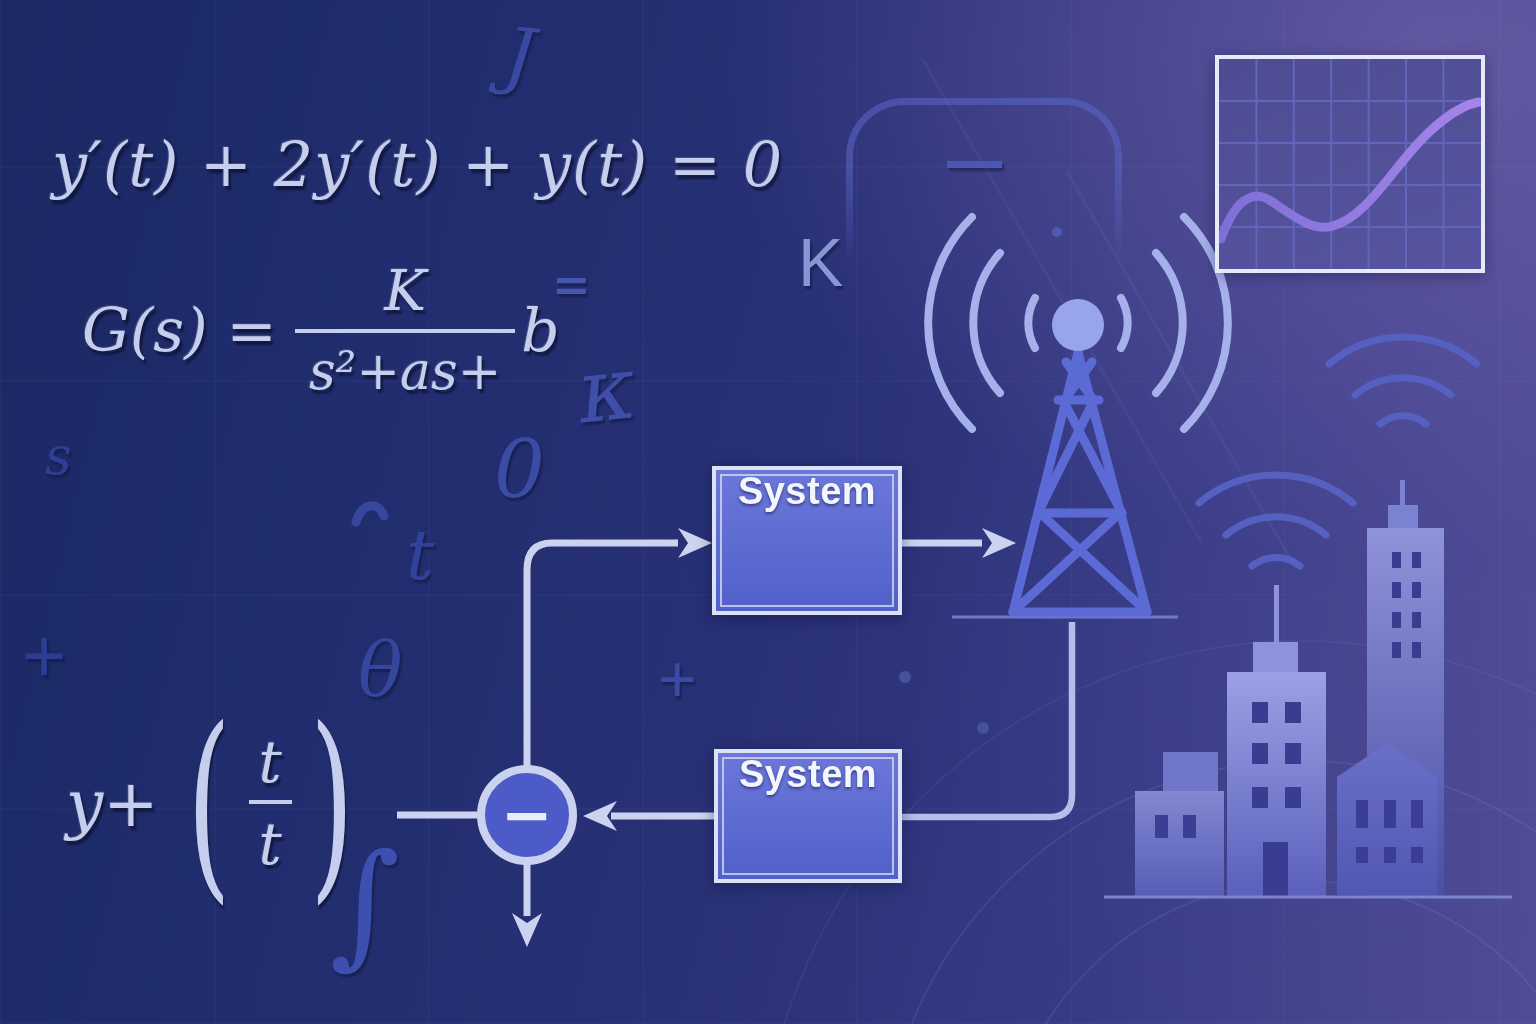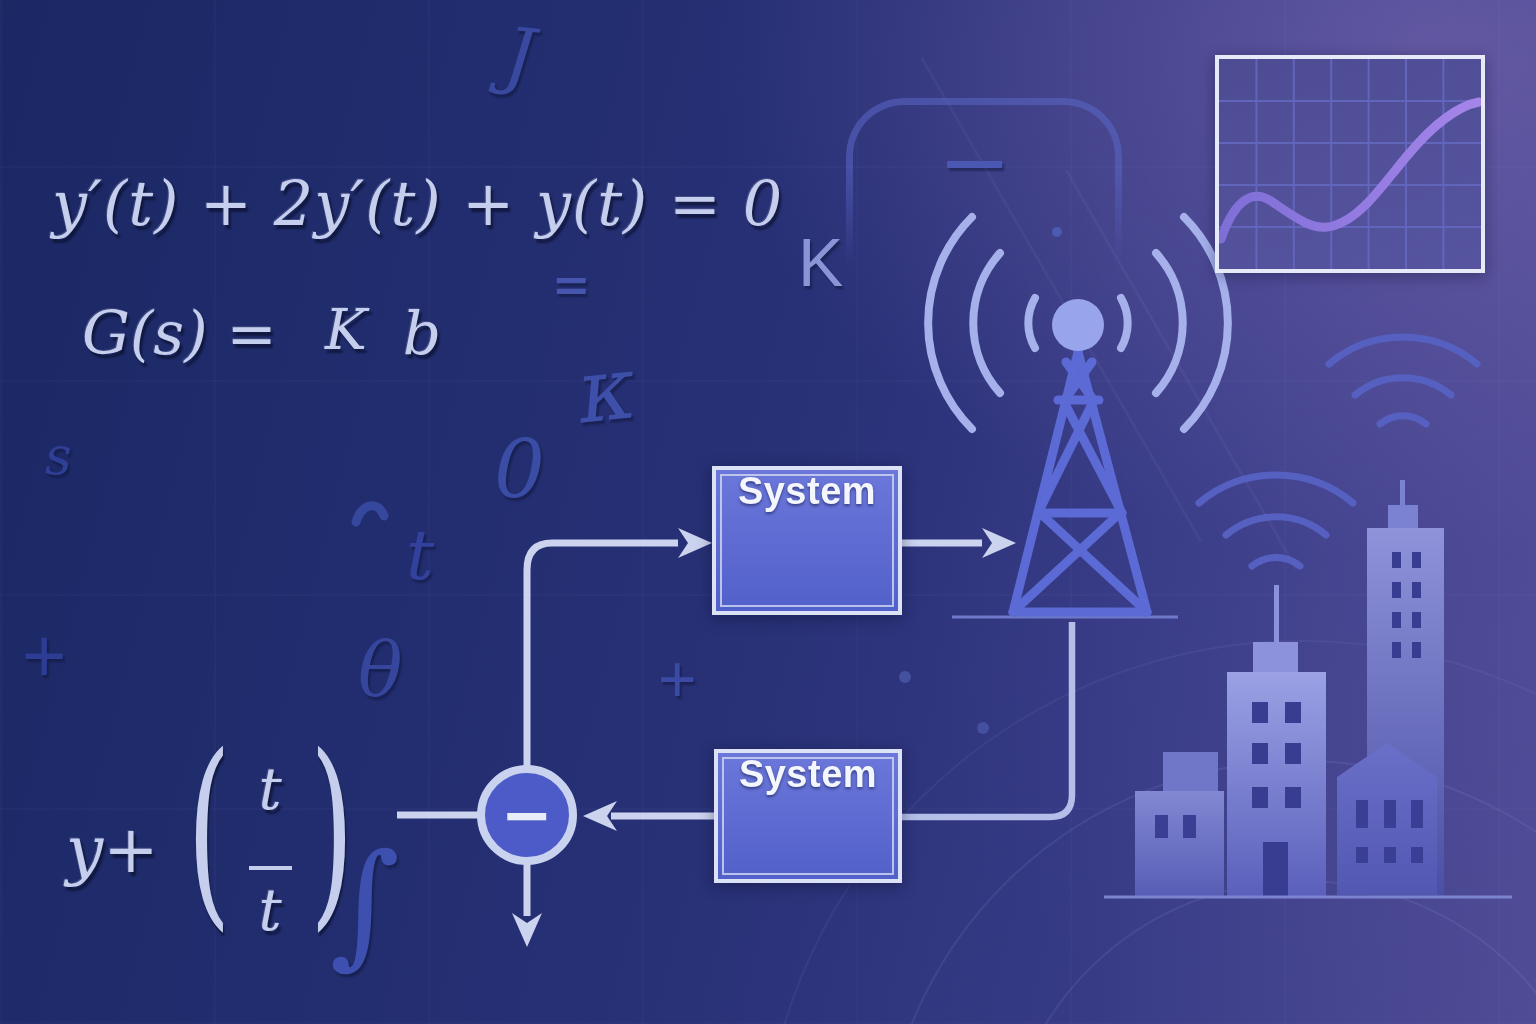--- a/index.html
+++ b/index.html
@@ -40,21 +40,21 @@
   #g-kappa{left:578px;top:346px;font-size:88px;color:#3d4fa8;transform:rotate(-6deg);}
   #g-zero{left:494px;top:430px;font-size:80px;color:#3a4ca4;}
   #g-s{left:45px;top:430px;font-size:52px;color:#2f3f95;}
   #g-t{left:406px;top:520px;font-size:70px;color:#32429c;}
   #g-plusl{left:22px;top:618px;font-size:76px;color:#2d3d93;font-style:normal;font-family:"Liberation Sans",sans-serif;}
   #g-theta{left:358px;top:632px;font-size:74px;color:#36469c;}
   #g-plusm{left:658px;top:646px;font-size:66px;color:#3b4ba5;font-style:normal;font-family:"Liberation Sans",sans-serif;}
   #g-int{left:330px;top:836px;font-size:135px;color:#3d50b0;}
   
   .eqtext{color:#c6ceee;font-family:"DejaVu Serif",serif;font-style:italic;
-          text-shadow:-1px -1px 0 rgba(235,240,255,.15), 2.5px 3.5px 2px rgba(9,13,38,.6);margin-top:39px;}
+          text-shadow:-1px -1px 0 rgba(235,240,255,.15), 2.5px 3.5px 2px rgba(9,13,38,.6);}
   #eq-ode{position:absolute;left:52px;top:128px;font-size:62px;white-space:nowrap;letter-spacing:1px;}
   .eqrow{position:absolute;display:flex;align-items:center;}
   #eq-transfer{left:82px;top:258px;}
   #eq-transfer .lhs{font-size:60px;margin-right:18px;}
   #eq-transfer .tail{font-size:60px;margin-left:6px;}
   #eq-deriv{left:112px;top:468px;}
   #eq-deriv .tail{font-size:56px;margin-left:16px;}
   #eq-ratio{left:66px;top:716px;}
   #eq-ratio .lhs{font-size:66px;margin-right:10px;}
   .frac{display:inline-flex;flex-direction:column;align-items:center;}
@@ -239,20 +239,21 @@
   </svg>
 
   <div id="junction-minus">−</div>
 
   <div id="eq-ode" class="eqtext">y′(t) + 2y′(t) + y(t) = 0</div>
 
   <div id="eq-transfer" class="eqrow">
     <span class="eqtext lhs">G(s) =</span>
     <span class="frac">
       <span class="eqtext num">K</span>
+      <span class="eqtext den">s²+as+</span>
     </span>
     <span class="eqtext tail">b</span>
   </div>
 
 
   <div id="eq-ratio" class="eqrow">
     <span class="eqtext lhs">y+</span>
     <span class="bigparen">(</span>
     <span class="frac">
       <span class="eqtext num">t</span>

